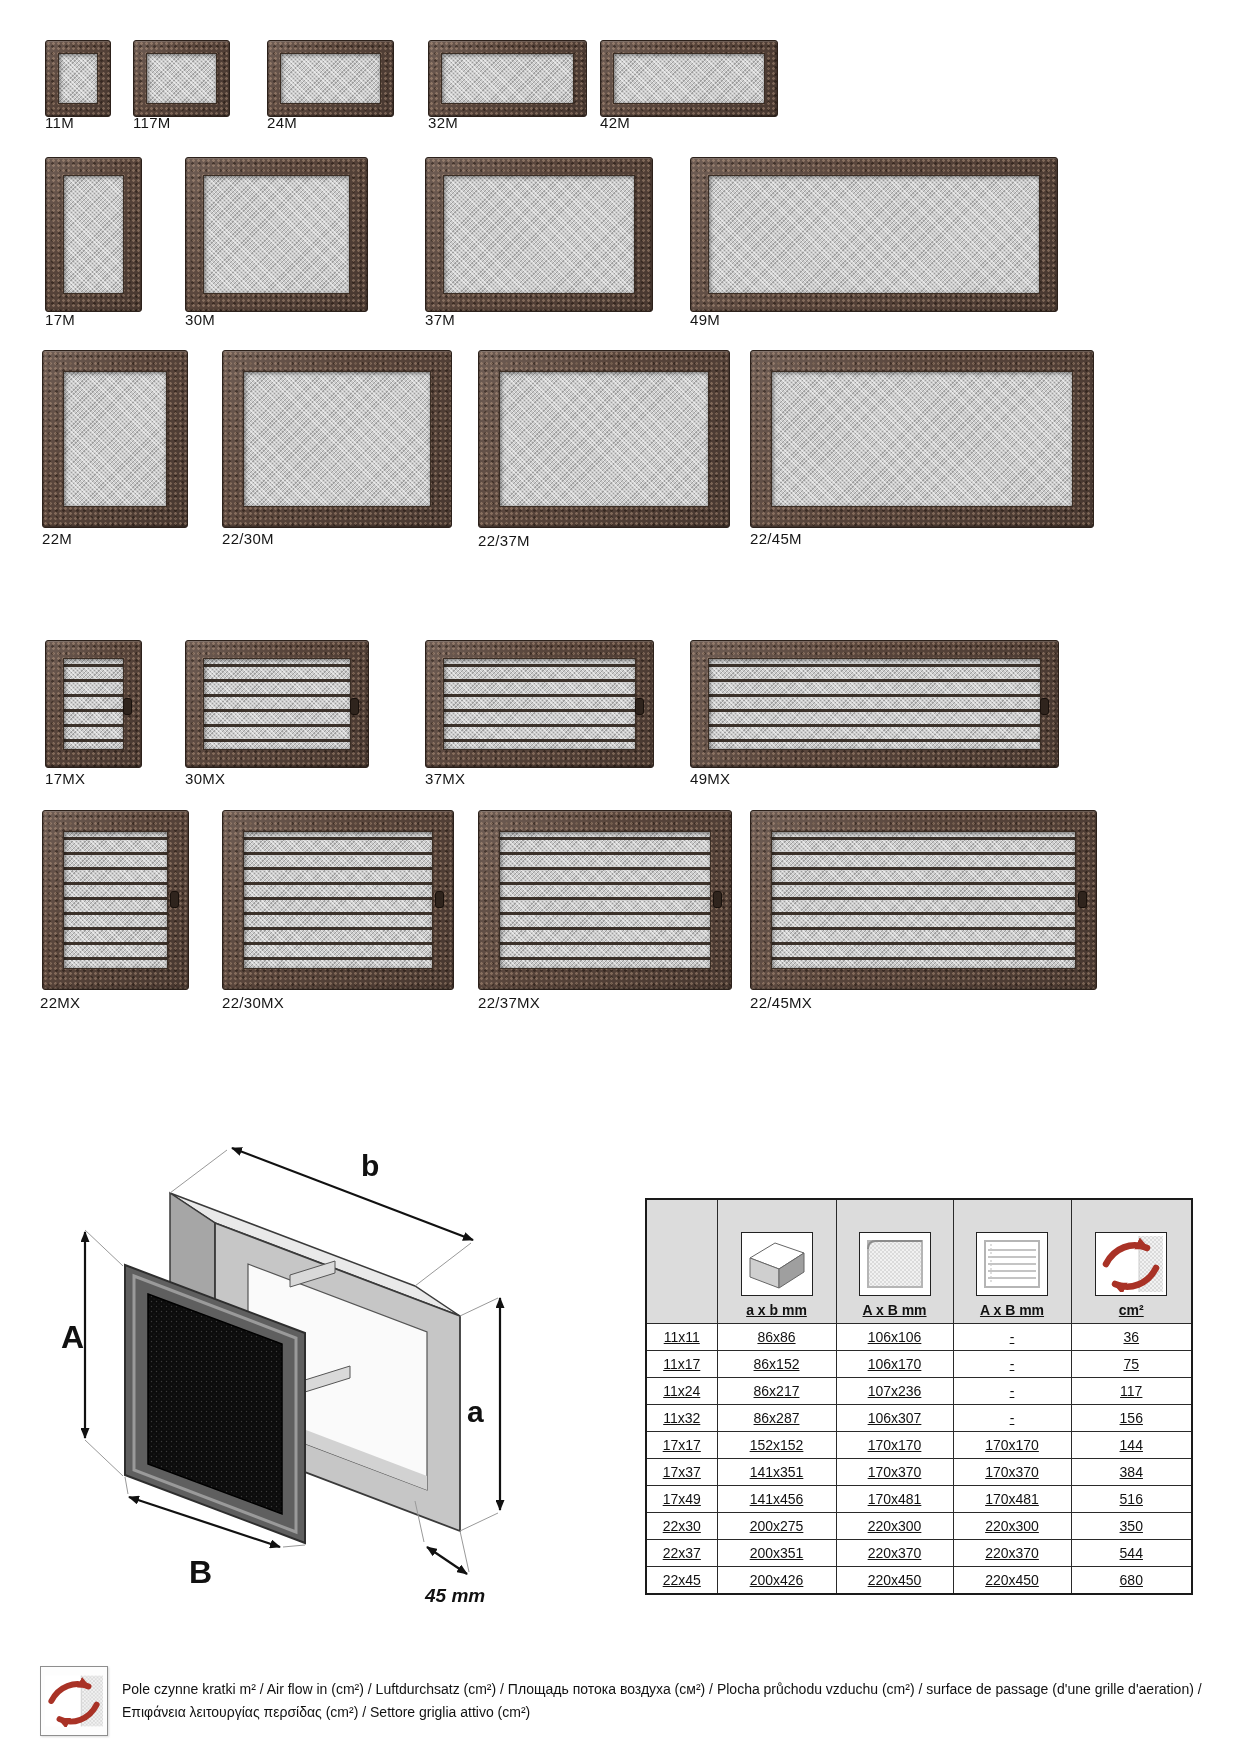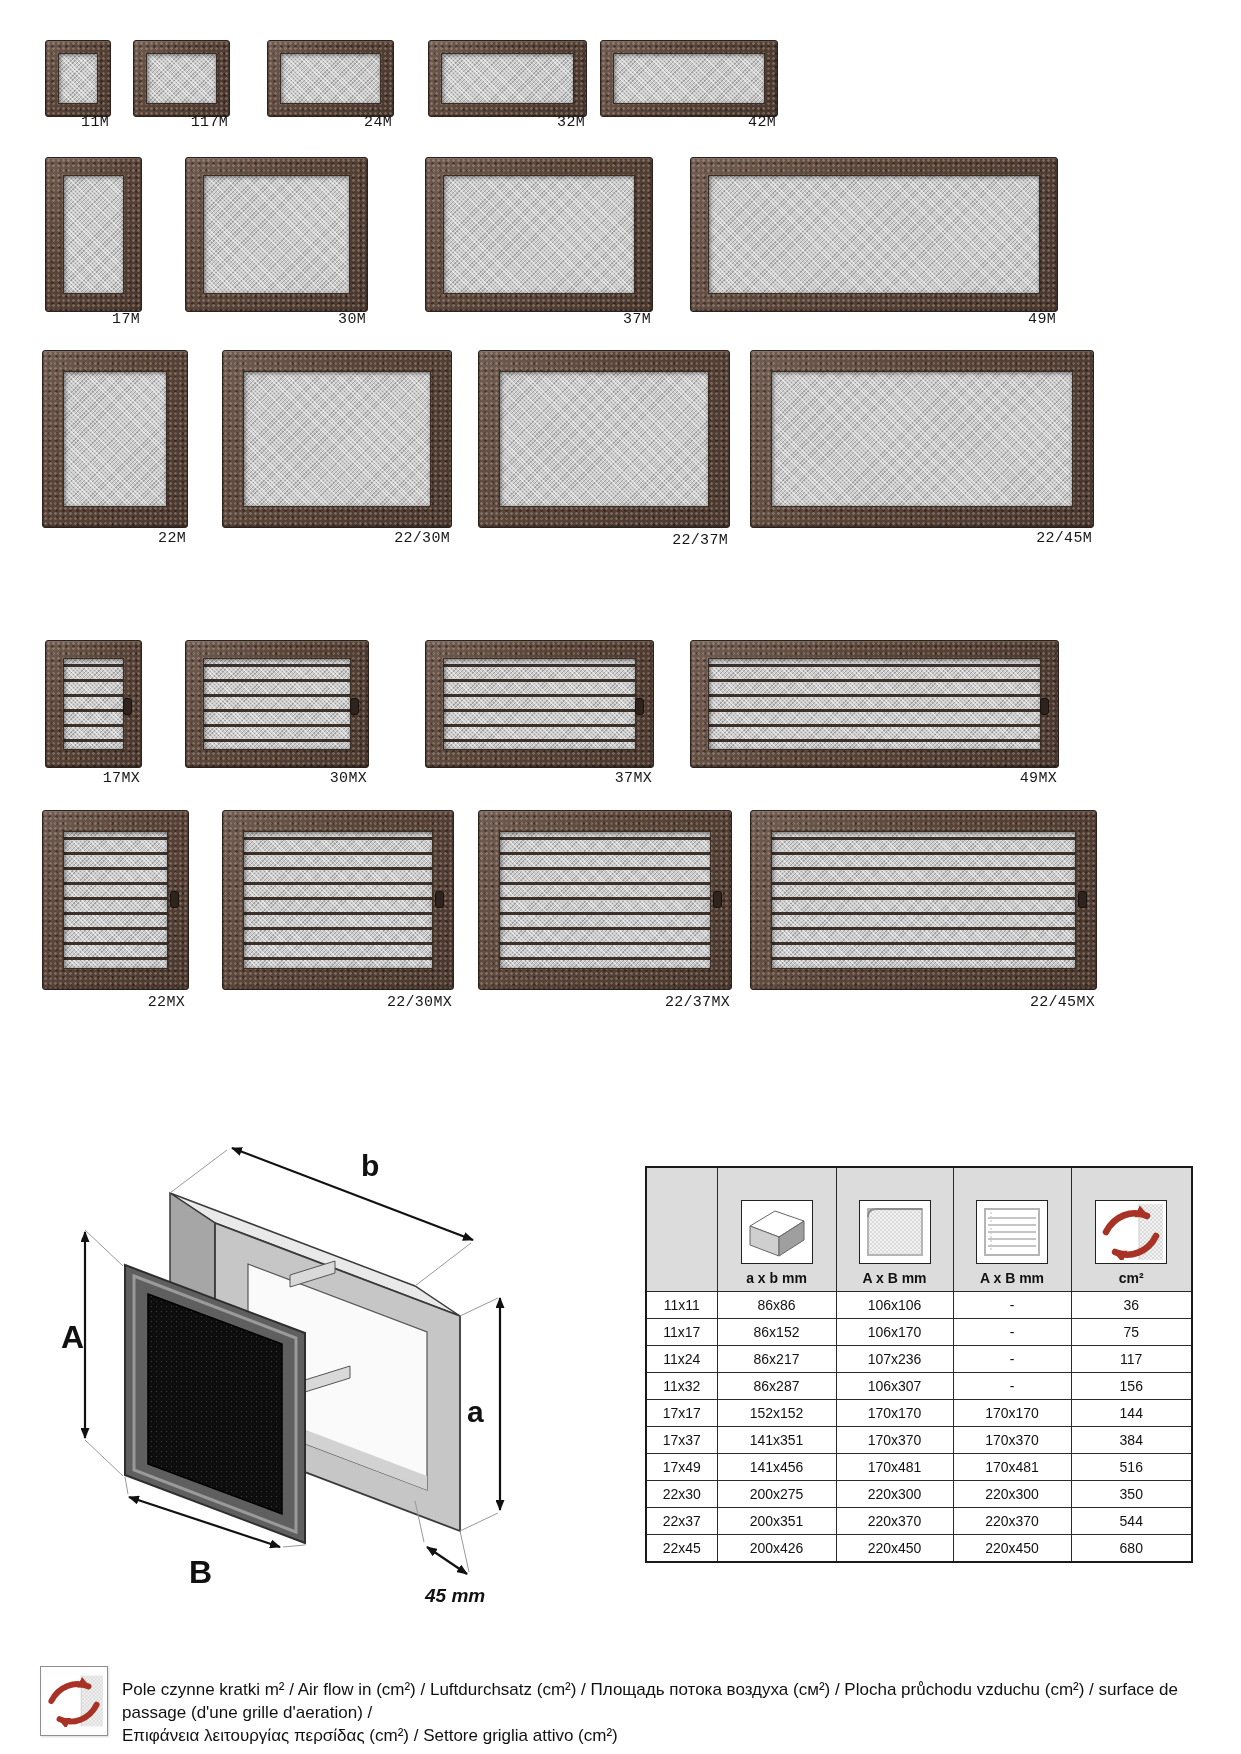--- a/index.html
+++ b/index.html
@@ -22,42 +22,42 @@
           repeating-linear-gradient(45deg, rgba(255,255,255,.55) 0 1px, rgba(255,255,255,0) 1px 3px),
           repeating-linear-gradient(-45deg, rgba(85,85,85,.38) 0 1px, rgba(85,85,85,0) 1px 3px);
         box-shadow: inset 1px 1px 4px rgba(0,0,0,.5); }
   .in12 { inset:12px; } .in17 { inset:17px; } .in20 { inset:20px; }
   .screen.lv { background-image:
           repeating-linear-gradient(to bottom, rgba(47,36,28,.92) 5px, rgba(47,36,28,.92) 8px, rgba(47,36,28,0) 8px, rgba(47,36,28,0) 20px),
           repeating-linear-gradient(45deg, rgba(255,255,255,.55) 0 1px, rgba(255,255,255,0) 1px 3px),
           repeating-linear-gradient(-45deg, rgba(85,85,85,.38) 0 1px, rgba(85,85,85,0) 1px 3px); }
   .handle { position:absolute; right:9px; top:45%; width:7px; height:15px; background:#2f241d;
             border:1px solid #19110c; border-radius:3px; z-index:2; }
-  .glabel { position:absolute; text-align:right; font-size:15px; letter-spacing:.3px; color:#161616;font-family:Liberation Mono, monospace; }
+  .glabel { position:absolute; text-align:left; font-size:15px; letter-spacing:.3px; color:#161616; }
 
   
-  table.spec { position:absolute; left:645px; top:1166px; border-collapse:collapse;
-               table-layout:fixed; border:2px solid #1a1a1a; font-size:14px; }
+  table.spec { position:absolute; left:645px; top:1198px; border-collapse:collapse;
+               table-layout:fixed; border:2px solid #1a1a1a; font-size:14px;text-decoration:underline; }
   .spec th, .spec td { border:1px solid #2a2a2a; text-align:center; vertical-align:middle; padding:0; }
   .spec th { background:#dcdcdc; height:118px; vertical-align:bottom; padding-bottom:5px; }
   .spec td { height:26px; background:#ffffff; }
   .icobox { width:70px; height:62px; background:#fff; border:1px solid #222;
             margin:0 auto 6px auto; display:flex; align-items:center; justify-content:center; }
   .hlabel { font-weight:bold; font-size:14px; }
 
   
   svg.diagram { position:absolute; left:55px; top:1080px; }
   .dimtxt { font-family:"Liberation Sans", sans-serif; font-weight:bold; fill:#111; }
 
   
   .flowbox { position:absolute; left:40px; top:1666px; width:66px; height:68px;
              border:1px solid #8e8e8e; background:#fdfdfd; box-shadow:1px 1px 2px rgba(0,0,0,.15);
              display:flex; align-items:center; justify-content:center; }
   .foottext { position:absolute; left:122px; top:1678px; width:1095px;
-              font-size:17px; line-height:23px; color:#111; }
+              font-size:14px; line-height:23px; color:#111; }
 </style>
 </head>
 <body>
 
 <svg width="0" height="0" style="position:absolute" aria-hidden="true">
   <defs>
     <pattern id="meshlight" width="4" height="4" patternUnits="userSpaceOnUse">
       <rect width="4" height="4" fill="#f2f2f2"></rect>
       <path d="M0 0L4 4M4 0L0 4" stroke="#d5d5d5" stroke-width="0.8"></path>
     </pattern>

